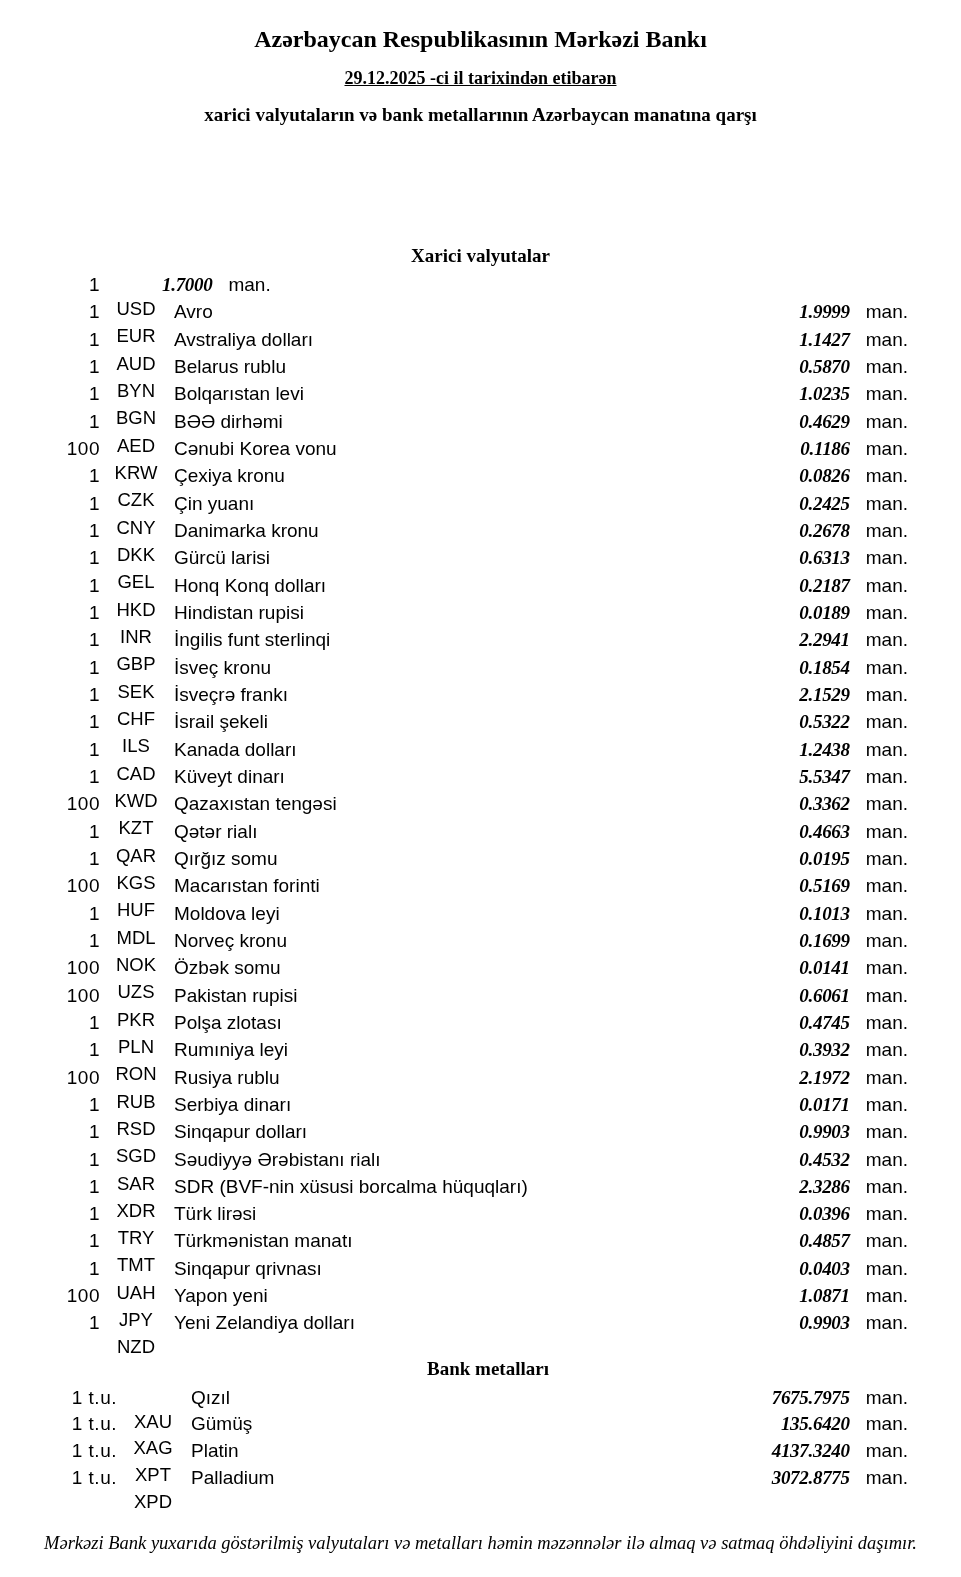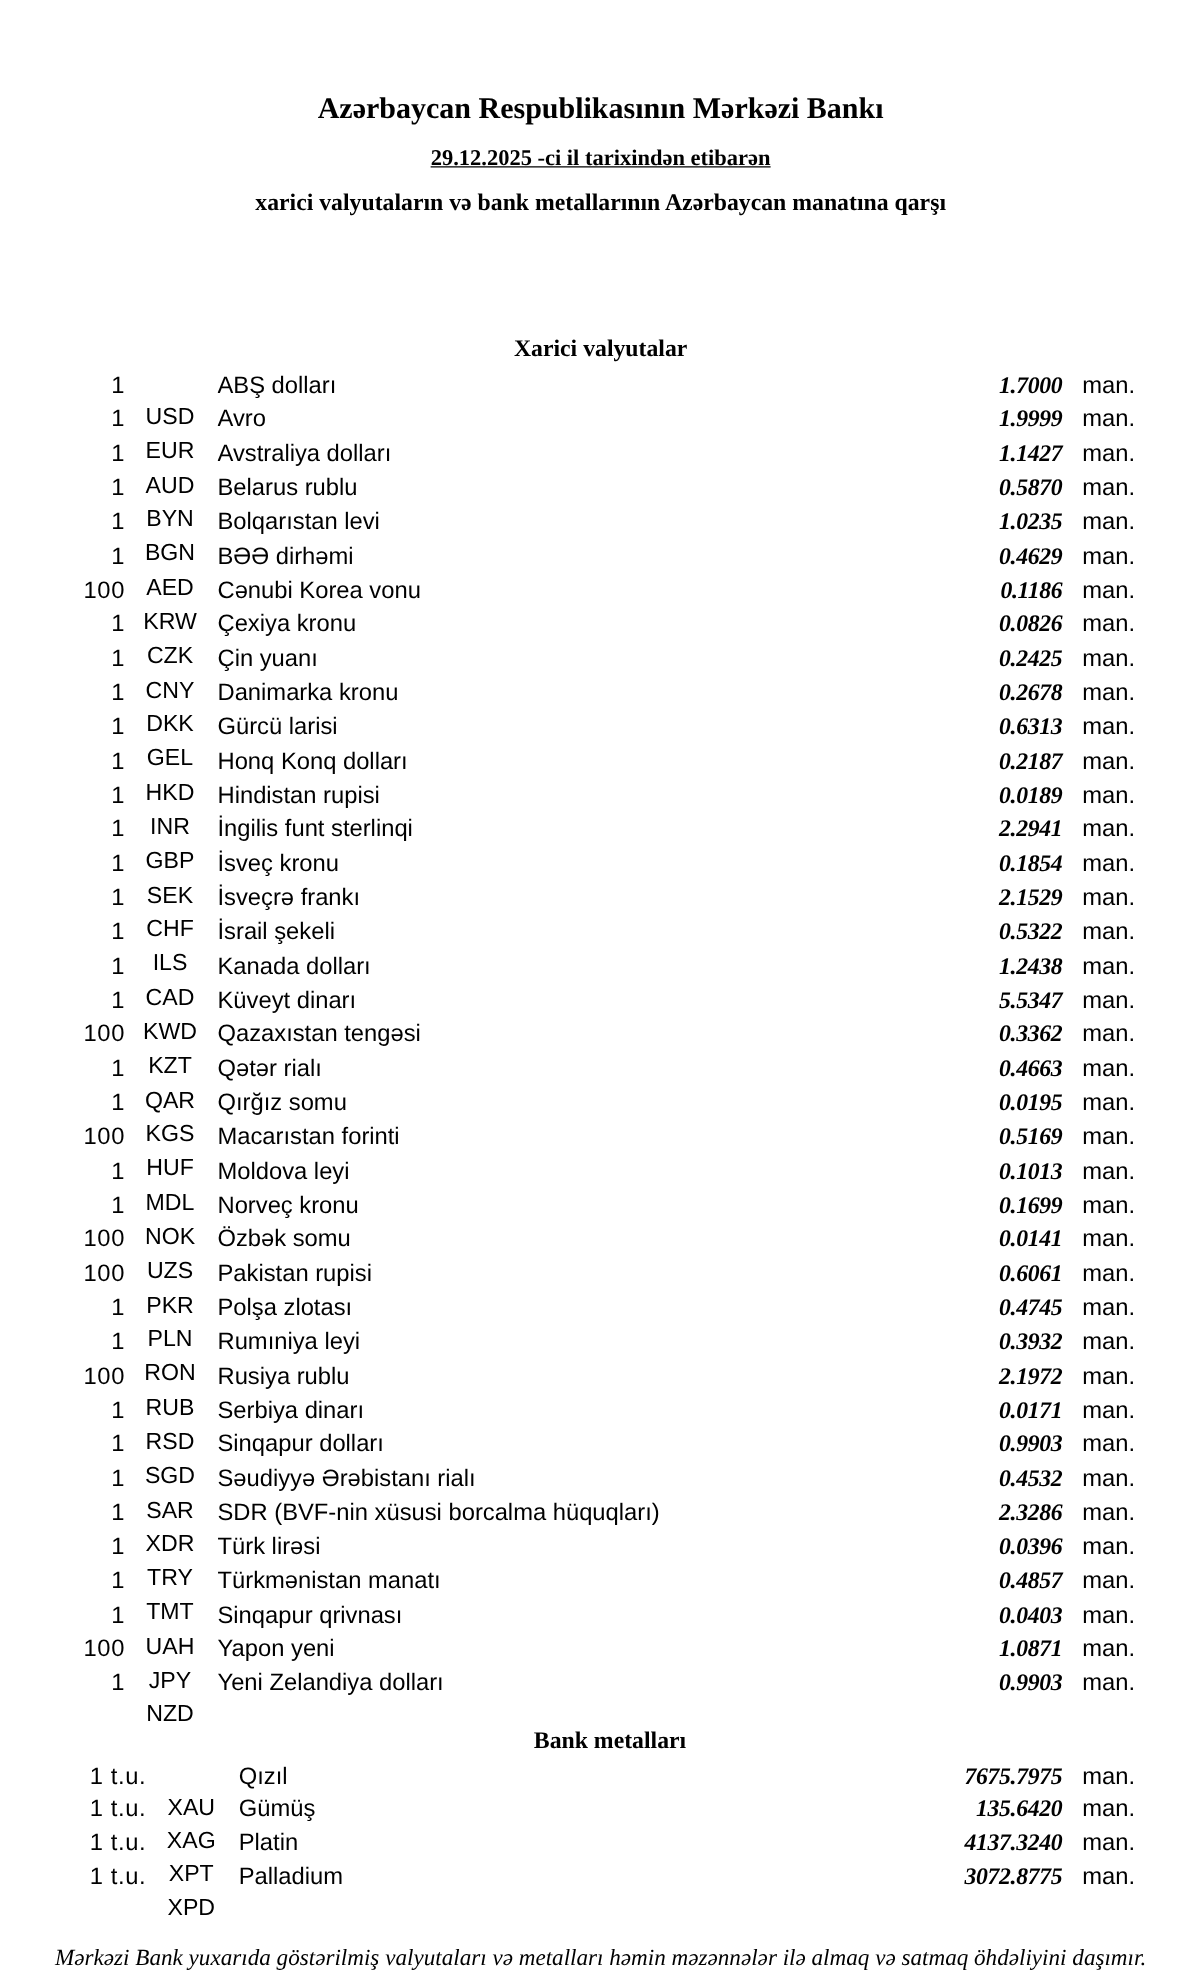--- a/index.html
+++ b/index.html
@@ -12,21 +12,21 @@
     width: 961px;
     height: 1577px;
     margin: 0 auto;
     background: #ffffff;
     color: #000000;
     overflow: hidden;
     font-family: "Liberation Sans", "DejaVu Sans", sans-serif;
   }
   
   .hdr-title {
-    padding-top: 72px;
+    padding-top: 24px;
     margin: 0;
     text-align: center;
     font-family: "Liberation Serif", "DejaVu Serif", serif;
     font-weight: bold;
     font-size: 24px;
     line-height: 30px;
   }
   .hdr-date {
     margin-top: 13px;
     text-align: center;
@@ -46,21 +46,21 @@
   }
   
   .section-title {
     margin: 0;
     text-align: center;
     font-family: "Liberation Serif", "DejaVu Serif", serif;
     font-weight: bold;
     font-size: 19px;
     line-height: 23px;
   }
-  .section-title.currencies { margin-top: 93px; }
+  .section-title.currencies { margin-top: 117px; }
   .section-title.metals     { margin-top: 20px; padding-left: 15px; }
   
   .rows { margin-top: 4px; }
   .rows.metal-rows { margin-top: 5px; }
   .row {
     display: flex;
     align-items: center;
     height: 27.33px;
     padding-right: 53px;
     font-size: 19px;
@@ -119,21 +119,20 @@
 
   <div class="hdr-subtitle">xarici valyutaların və bank metallarının Azərbaycan manatına qarşı</div>
 
   <h2 class="section-title currencies">Xarici valyutalar</h2>
 
   <div class="rows currency-rows" id="currency-rows">
 
   <div class="row">
       <span class="qty">1</span>
       <span class="code">USD</span>
-      <span class="name">ABŞ dolları</span>
       <span class="rate">1.7000</span>
       <span class="unit">man.</span>
     </div>
       <div class="row">
       <span class="qty">1</span>
       <span class="code">EUR</span>
       <span class="name">Avro</span>
       <span class="rate">1.9999</span>
       <span class="unit">man.</span>
     </div>

